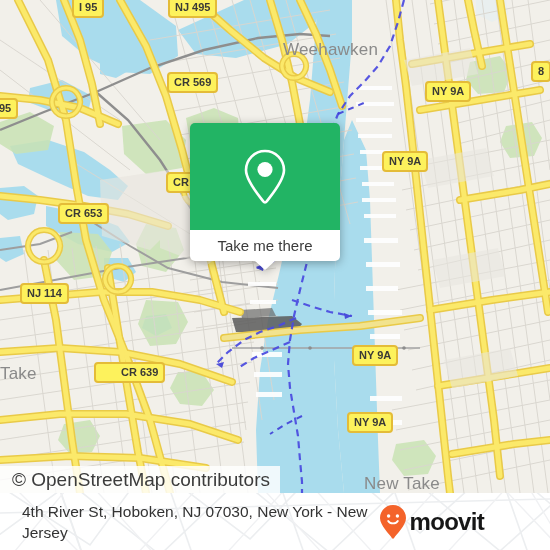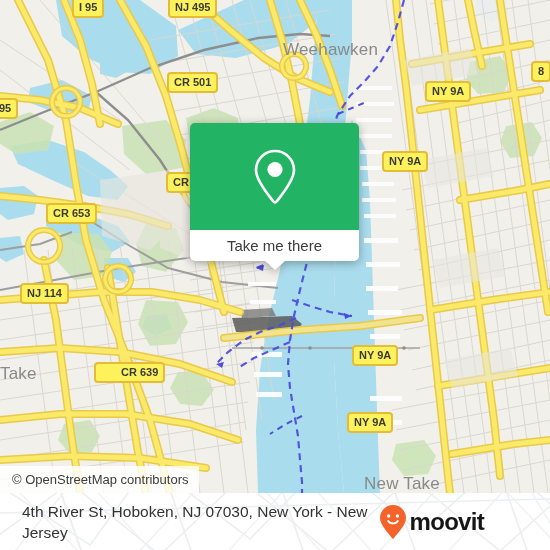--- a/index.html
+++ b/index.html
@@ -69,31 +69,31 @@
   #attribution {
     position: absolute;
     left: 0;
     top: 466px;
     height: 27px;
     padding: 0 10px 0 12px;
     display: flex;
     align-items: center;
     background: rgba(255,255,255,0.82);
     color: #3c3c3c;
-    font-size: 13px;
+    font-size: 19px;
     font-family: "Liberation Sans", sans-serif;
     white-space: nowrap;
   }
 
   
   #callout {
     position: absolute;
     left: 190px;
     top: 123px;
-    width: 169px;
+    width: 150px;
     filter: drop-shadow(0 2px 5px rgba(0,0,0,0.32));
   }
   #callout-head {
     height: 107px;
     background: #22b464;
     border-radius: 5px 5px 0 0;
     display: flex;
     align-items: center;
     justify-content: center;
   }
@@ -489,27 +489,27 @@
 
       </g>
     </svg>
 
     <div class="place-label big" style="left:283px; top:40px;text-align:right;">Weehawken</div>
     <div class="place-label big" style="left:0px; top:364px;">Take</div>
     <div class="place-label big" style="left:364px; top:474px;">New Take</div>
 
     <div class="shield" style="left:72px; top:-3px;">I 95</div>
     <div class="shield" style="left:168px; top:-3px;">NJ 495</div>
-    <div class="shield" style="left:167px; top:72px;">CR 501</div>
+    <div class="shield" style="left:167px; top:72px;">CR 569</div>
     <div class="shield" style="left:-8px; top:98px;">95</div>
     <div class="shield" style="left:425px; top:81px;">NY 9A</div>
     <div class="shield" style="left:531px; top:61px;">8</div>
     <div class="shield" style="left:382px; top:151px;">NY 9A</div>
     <div class="shield" style="left:166px; top:172px;">CR 5</div>
-    <div class="shield" style="left:46px; top:203px;">CR 653</div>
+    <div class="shield" style="left:58px; top:203px;">CR 653</div>
     <div class="shield" style="left:20px; top:283px;">NJ 114</div>
     <div class="shield" style="left:352px; top:345px;">NY 9A</div>
     <div class="shield" style="left:94px; top:362px;padding-left:25px;">CR 639</div>
     <div class="shield" style="left:347px; top:412px;">NY 9A</div>
 
     <div id="attribution">
       <span>© OpenStreetMap contributors</span>
     </div>
 
     <div id="callout">

